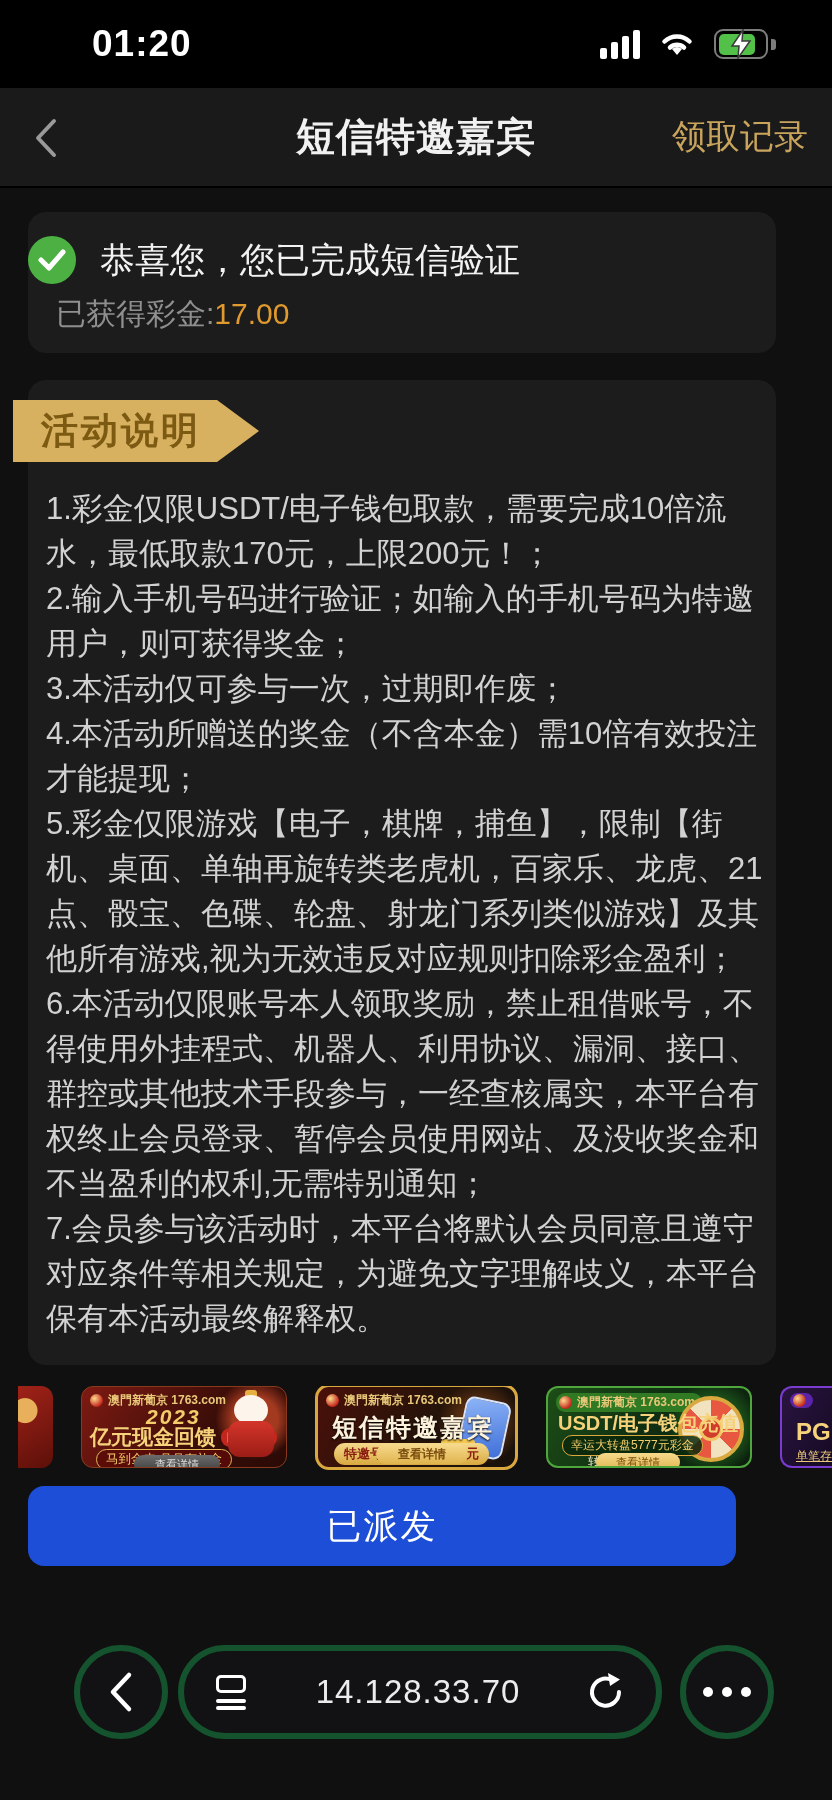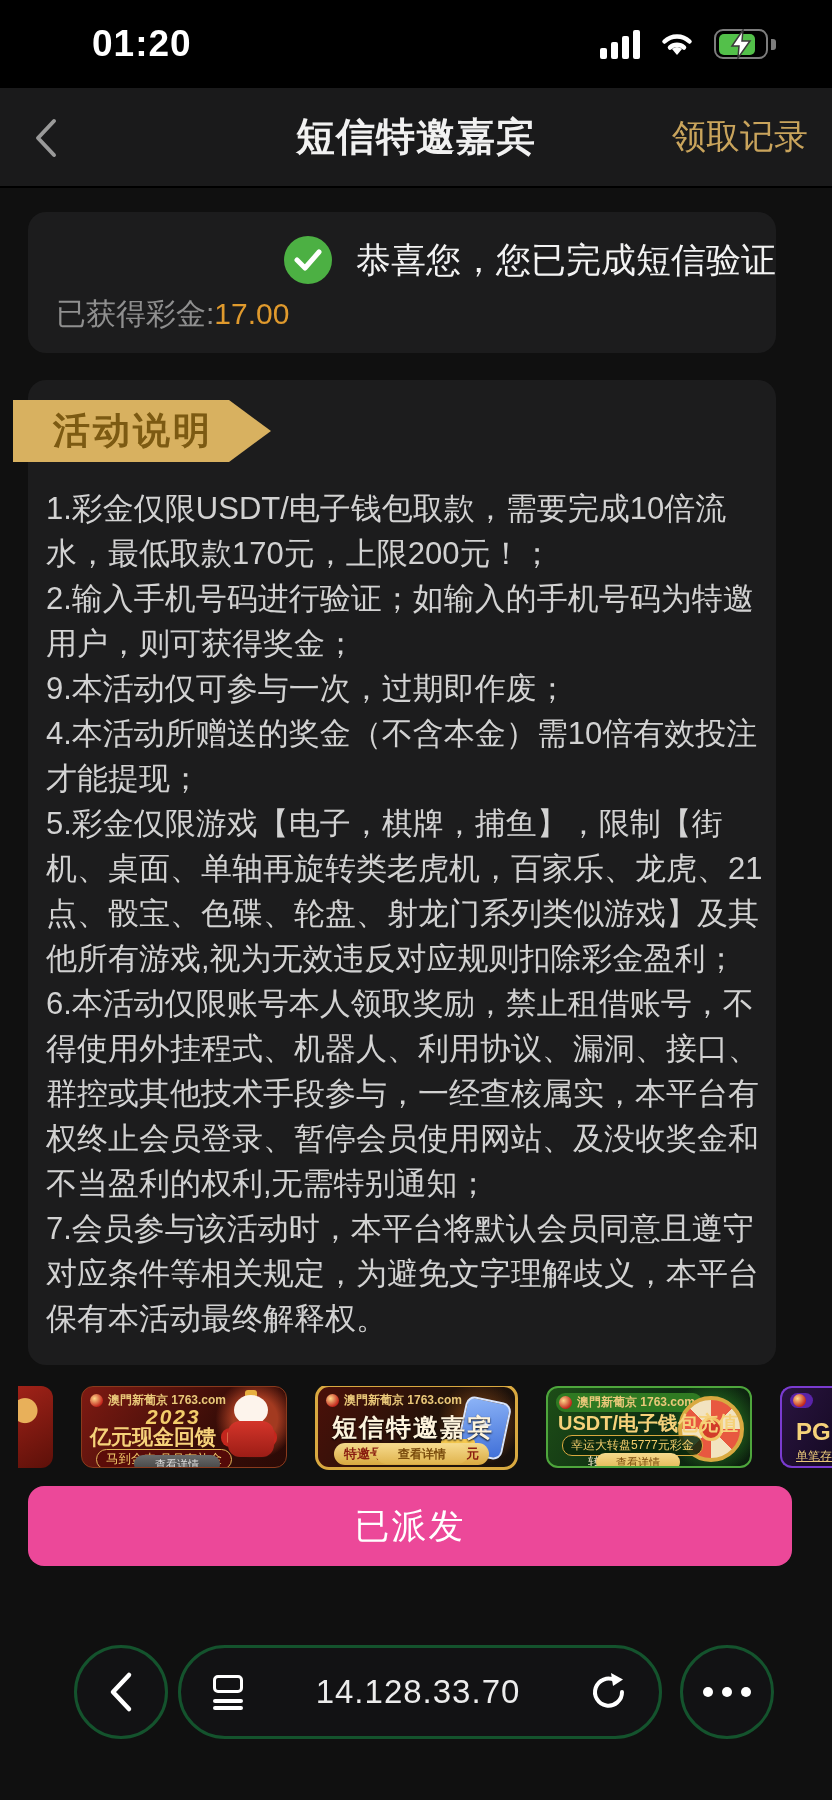--- a/index.html
+++ b/index.html
@@ -25,30 +25,30 @@
   
   .nav-bar { position:absolute; top:88px; left:0; width:832px; height:100px; background:#1a1a1b;
     border-bottom:2px solid #000; display:flex; align-items:center; }
   .nav-back { position:absolute; left:22px; top:26px; width:48px; height:48px; display:flex; align-items:center; justify-content:center; }
   .nav-title { width:100%; text-align:center; color:#f1f1f1; font-size:39px; font-weight:600; letter-spacing:1px; }
   .nav-link { position:absolute; right:24px; color:#c9a45c; font-size:34px; }
 
   
   .card { position:absolute; left:28px; width:748px; background:#1c1c1d; border-radius:18px; }
   .success-card { top:212px; height:141px; }
-  .success-row { display:flex; align-items:center; justify-content:flex-end; gap:24px; padding-top:24px; }
+  .success-row { display:flex; align-items:center; justify-content:flex-start; gap:24px; padding-top:24px; }
   .check-circle { width:48px; height:48px; border-radius:50%; background:#4cb043; display:flex; align-items:center; justify-content:center; flex:0 0 48px; }
   .success-msg { color:#f2f2f2; font-size:35px; }
   .bonus-line { position:absolute; left:28px; bottom:18px; font-size:30px; }
   .bonus-label { color:#8f8f8f; }
   .bonus-amount { color:#e09a2d;margin-top:9px; }
 
   .rules-card { top:380px; height:985px; }
   .ribbon { position:absolute; left:-15px; top:20px; height:62px; background:#d8b160;
-    display:flex; align-items:center; padding:0 58px 0 40px;
+    display:flex; align-items:center; padding:0 58px 0 28px;
     clip-path:polygon(0 0, calc(100% - 42px) 0, 100% 50%, calc(100% - 42px) 100%, 0 100%); }
   .ribbon span { color:#7c5a12; font-size:37px; font-weight:700; letter-spacing:3px; }
   .rules-text { position:absolute; left:18px; right:12px; top:106px; color:#d2d2d2; font-size:31px; line-height:45px; }
   .rules-text p { margin:0; }
 
   
   .carousel { position:absolute; top:1386px; left:0; width:832px; height:88px; overflow:hidden;
     display:flex; gap:28px; padding-left:18px; }
   .banner { position:relative; flex:0 0 auto; width:206px; height:82px; border-radius:12px; overflow:hidden; }
   .banner-sliver { width:35px; border-radius:0 12px 12px 0;
@@ -95,25 +95,25 @@
   .b4-btn { position:absolute; bottom:-5px; left:48px; width:84px; height:18px; border-radius:9px; background:linear-gradient(#f6da8d,#e0b44e);
     color:#7a4c0d; font-size:11px; display:flex; align-items:center; justify-content:center; }
   .b4-wheel { position:absolute; right:6px; top:8px; width:66px; height:66px; border-radius:50%; border:4px solid #d9a940;
     background:conic-gradient(#e85840 0 45deg,#f2e3c0 45deg 90deg,#e85840 90deg 135deg,#f2e3c0 135deg 180deg,#e85840 180deg 225deg,#f2e3c0 225deg 270deg,#e85840 270deg 315deg,#f2e3c0 315deg 360deg); }
   .b4-wheel .hub { position:absolute; left:50%; top:50%; width:24px; height:24px; margin:-12px 0 0 -12px; border-radius:50%; background:#d23c2a; border:3px solid #f1c564; }
 
   .b5-title { position:absolute; top:30px; left:14px; font-size:24px; font-weight:700; color:#f6d27a; }
   .b5-sub { position:absolute; top:60px; left:14px; font-size:12px; color:#e9c879; white-space:nowrap;text-decoration:underline; }
 
   
-  .dispatch-btn { position:absolute; left:28px; top:1486px; width:764px; height:80px; border-radius:16px; background:#ec4899;
+  .dispatch-btn { position:absolute; left:28px; top:1486px; width:708px; height:80px; border-radius:16px; background:#1d4ed8;
     display:flex; align-items:center; justify-content:center; color:#fff; font-size:35px; letter-spacing:2px; }
 
   
-  .pillbase { position:absolute; top:1645px; height:94px; background:#121214; border:3px solid #14532d; }
+  .pillbase { position:absolute; top:1645px; height:94px; background:#121214; border:6px solid #14532d; }
   .nav-circle { width:94px; border-radius:50%; display:flex; align-items:center; justify-content:center; }
   .circle-back { left:74px; }
   .circle-more { left:680px; }
   .addr-pill { left:178px; width:484px; border-radius:47px; display:flex; align-items:center; justify-content:space-between; padding:0 30px; }
   .addr-url { color:#ececec; font-size:33px; letter-spacing:1px; }
   .dots { display:flex; gap:9px; }
   .dots i { width:10px; height:10px; border-radius:50%; background:#fff; }
   .page-icon { position:relative; width:36px; height:34px; }
   .page-icon .r { position:absolute; top:0; left:2px; width:30px; height:18px; border:3.5px solid #fff; border-radius:5px; }
   .page-icon .l1 { position:absolute; top:24px; left:2px; width:30px; height:3.5px; background:#fff; border-radius:2px; }
@@ -174,21 +174,21 @@
     </div>
   </div>
 
   <div class="card rules-card">
     <div class="ribbon">
       <span>活动说明</span>
     </div>
     <div class="rules-text">
       <p>1.彩金仅限USDT/电子钱包取款，需要完成10倍流水，最低取款170元，上限200元！；</p>
       <p>2.输入手机号码进行验证；如输入的手机号码为特邀用户，则可获得奖金；</p>
-      <p>9.本活动仅可参与一次，过期即作废；</p>
+      <p>3.本活动仅可参与一次，过期即作废；</p>
       <p>4.本活动所赠送的奖金（不含本金）需10倍有效投注才能提现；</p>
       <p>5.彩金仅限游戏【电子，棋牌，捕鱼】，限制【街机、桌面、单轴再旋转类老虎机，百家乐、龙虎、21点、骰宝、色碟、轮盘、射龙门系列类似游戏】及其他所有游戏,视为无效违反对应规则扣除彩金盈利；</p>
       <p>6.本活动仅限账号本人领取奖励，禁止租借账号，不得使用外挂程式、机器人、利用协议、漏洞、接口、群控或其他技术手段参与，一经查核属实，本平台有权终止会员登录、暂停会员使用网站、及没收奖金和不当盈利的权利,无需特别通知；</p>
       <p>7.会员参与该活动时，本平台将默认会员同意且遵守对应条件等相关规定，为避免文字理解歧义，本平台保有本活动最终解释权。</p>
     </div>
   </div>
 
   <div class="carousel">
     <div class="banner banner-sliver"></div>
 

